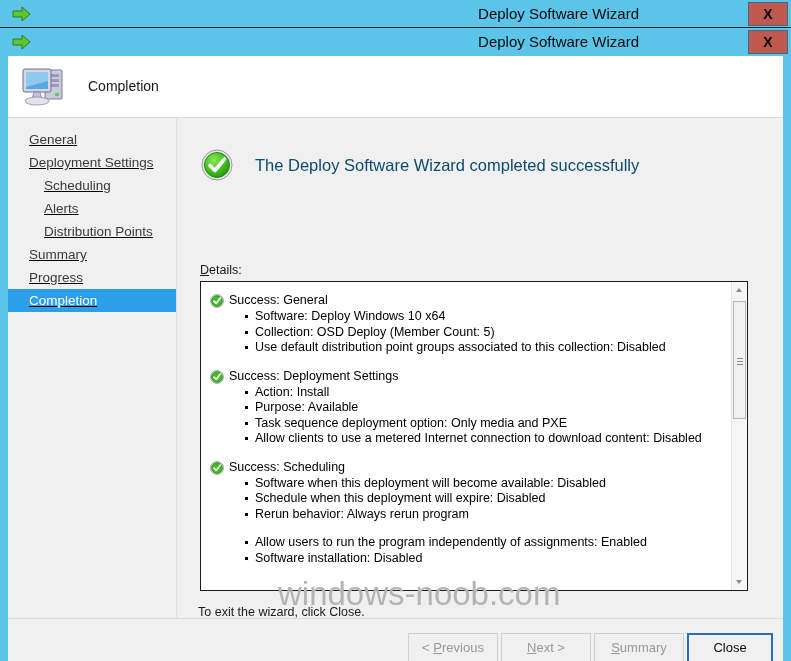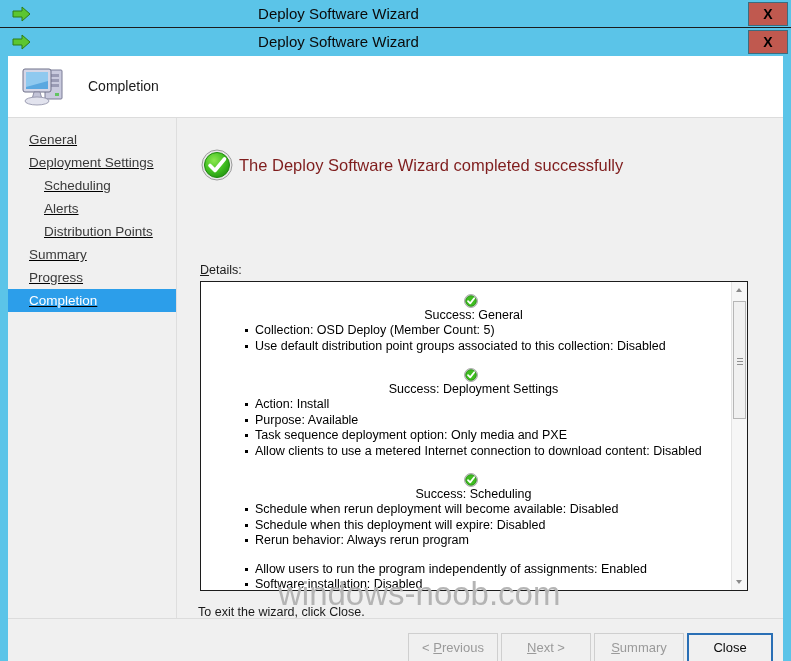--- a/index.html
+++ b/index.html
@@ -38,25 +38,24 @@
     width: 20px;
     height: 18px;
   }
   .tb-title {
     position: absolute;
     left: 0;
     top: 0;
     width: 639px;
     height: 28px;
     line-height: 28px;
-    text-align: center;
+    text-align: right;
     font-size: 15px;
     color: #0a0a0a;
     font-family: "Liberation Sans", sans-serif;
-    padding-left: 19px;
   }
   .tb-close {
     position: absolute;
     right: 3px;
     top: 2px;
     width: 40px;
     height: 24px;
     background: #c0594f;
     border: 1px solid #3a6d80;
     box-sizing: border-box;
@@ -155,23 +154,23 @@
   }
   #success-row {
     position: absolute;
     left: 23px;
     top: 31px;
     display: flex;
     align-items: center;
   }
   #check-icon { width: 32px; height: 32px; flex: 0 0 32px; }
   #success-heading {
-    margin-left: 6px;
+    margin-left: 22px;
     font-size: 16.5px;
-    color: #7f1d1d;
+    color: #0c4a6e;
     white-space: nowrap;
   }
   #details-label {
     position: absolute;
     left: 22px;
     top: 145px;
     font-size: 12.5px;
     color: #1a1a1a;
   }
   #details-label u { text-decoration: underline; }
@@ -191,24 +190,23 @@
     position: absolute;
     left: 0;
     top: 0;
     width: 531px;
     padding: 11px 0 0 0;
     box-sizing: border-box;
   }
   .sec { margin-bottom: 13px; }
   .sec-head {
     display: flex;
-    align-items: center;
+    align-items: flex-start;
     margin-left: 9px;
     margin-bottom: 1px;
-    flex-direction: column;
   }
   .sec-check { width: 14px; height: 14px; flex: 0 0 14px; margin-top: 1px; }
   .sec-title {
     margin-left: 5px;
     font-size: 12.5px;
     color: #000;
     font-family: "Liberation Sans", sans-serif;
     white-space: nowrap;
   }
   .sec ul {
@@ -435,20 +433,21 @@
               <div class="sec">
                 <div class="sec-head">
                   <span class="sec-check"><svg width="14" height="14" viewBox="0 0 14 14">
                       <circle cx="7" cy="7" r="6.5" fill="#dcdcdc" stroke="#9a9a9a" stroke-width="0.8"></circle>
                       <circle cx="7" cy="7" r="5.3" fill="#3fbd20" stroke="#1f8a0e" stroke-width="0.8"></circle>
                       <path d="M4 7.2 L6.2 9.4 L10.2 4.2" fill="none" stroke="#ffffff" stroke-width="1.8" stroke-linecap="round" stroke-linejoin="round"></path>
                     </svg></span>
                   <span class="sec-title">Success: General</span>
                 </div>
                 <ul>
+                  <li>Software: Deploy Windows 10 x64</li>
                   <li>Collection: OSD Deploy (Member Count: 5)</li>
                   <li>Use default distribution point groups associated to this collection: Disabled</li>
                 </ul>
               </div>
               <div class="sec">
                 <div class="sec-head">
                   <span class="sec-check"><svg width="14" height="14" viewBox="0 0 14 14">
                       <circle cx="7" cy="7" r="6.5" fill="#dcdcdc" stroke="#9a9a9a" stroke-width="0.8"></circle>
                       <circle cx="7" cy="7" r="5.3" fill="#3fbd20" stroke="#1f8a0e" stroke-width="0.8"></circle>
                       <path d="M4 7.2 L6.2 9.4 L10.2 4.2" fill="none" stroke="#ffffff" stroke-width="1.8" stroke-linecap="round" stroke-linejoin="round"></path>
@@ -465,21 +464,21 @@
               <div class="sec">
                 <div class="sec-head">
                   <span class="sec-check"><svg width="14" height="14" viewBox="0 0 14 14">
                       <circle cx="7" cy="7" r="6.5" fill="#dcdcdc" stroke="#9a9a9a" stroke-width="0.8"></circle>
                       <circle cx="7" cy="7" r="5.3" fill="#3fbd20" stroke="#1f8a0e" stroke-width="0.8"></circle>
                       <path d="M4 7.2 L6.2 9.4 L10.2 4.2" fill="none" stroke="#ffffff" stroke-width="1.8" stroke-linecap="round" stroke-linejoin="round"></path>
                     </svg></span>
                   <span class="sec-title">Success: Scheduling</span>
                 </div>
                 <ul>
-                  <li>Schedule when rerun deployment will become available: Disabled</li>
+                  <li>Software when this deployment will become available: Disabled</li>
                   <li>Schedule when this deployment will expire: Disabled</li>
                   <li>Rerun behavior: Always rerun program</li>
                 </ul>
               </div>
               <div class="sec">
                 <ul>
                   <li>Allow users to run the program independently of assignments: Enabled</li>
                   <li>Software installation: Disabled</li>
                 </ul>
               </div>

